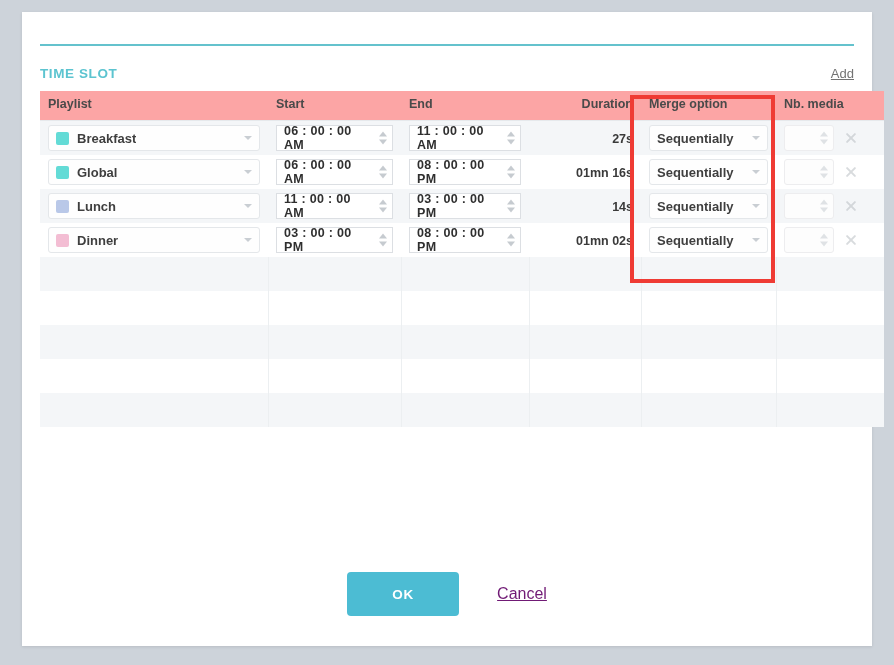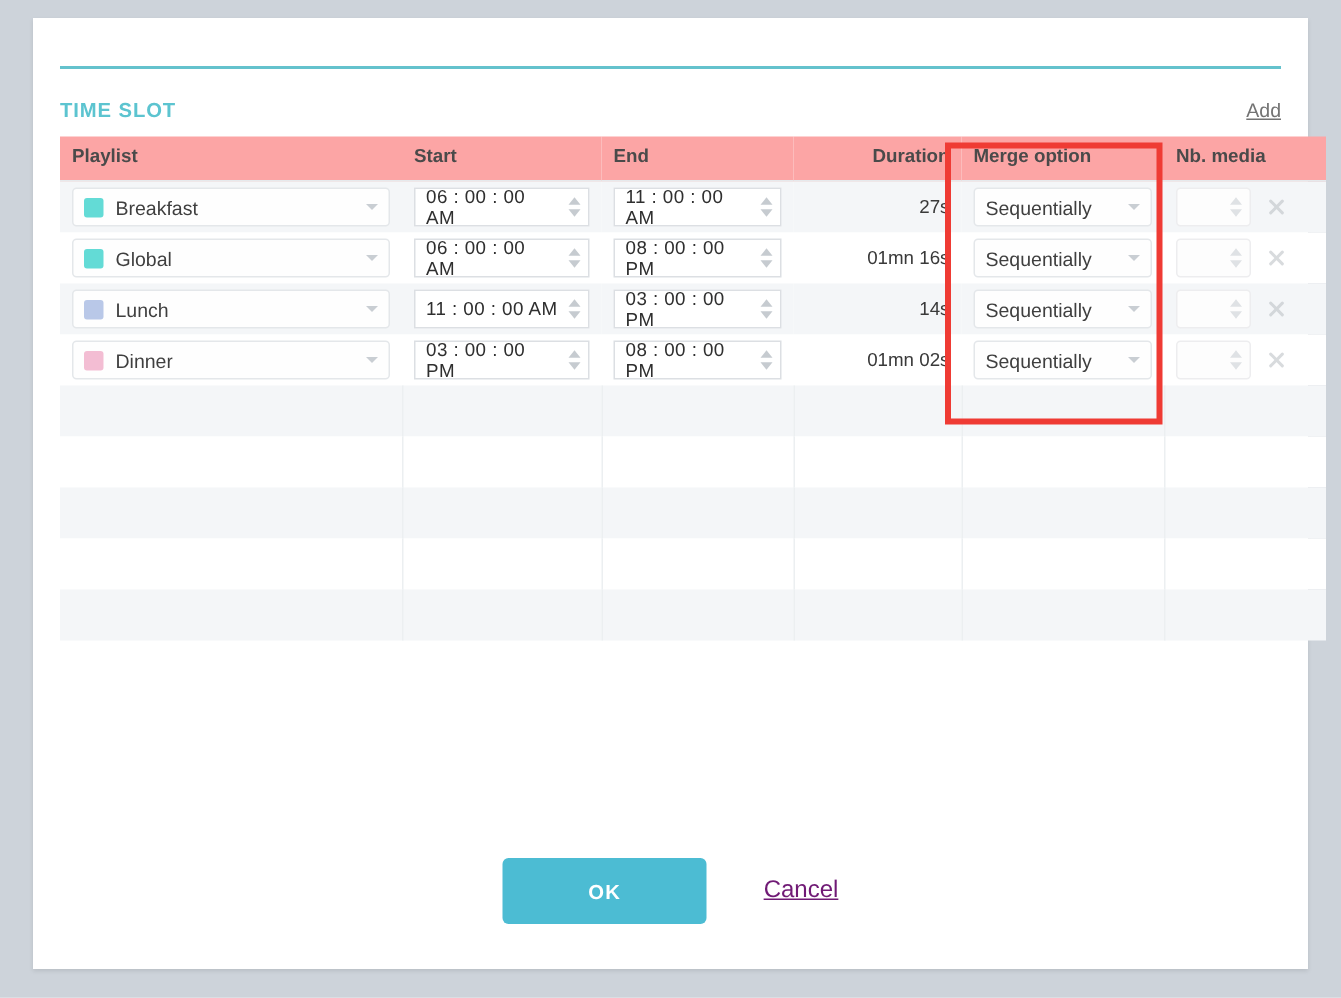--- a/index.html
+++ b/index.html
@@ -75,20 +75,21 @@
     color: #4a4a4a;
     padding: 6px 8px 9px 8px;
     border-bottom: 1px solid #e6e9ec;
     background: #fca5a5;
   }
   table.grid td {
     padding: 4px 8px;
     height: 34px;
     vertical-align: middle;
     border-right: 1px solid #eceff1;
+    font-weight: bold;
   }
   table.grid td:last-child { border-right: none; }
   table.grid th:nth-child(1), table.grid td:nth-child(1) { width: 228px; }
   table.grid th:nth-child(2), table.grid td:nth-child(2) { width: 133px; }
   table.grid th:nth-child(3), table.grid td:nth-child(3) { width: 128px; }
   table.grid th:nth-child(4), table.grid td:nth-child(4) { width: 112px; text-align: right; }
   table.grid th:nth-child(5), table.grid td:nth-child(5) { width: 135px; }
   table.grid th:nth-child(6), table.grid td:nth-child(6) { width: 108px; margin-top: 29px; }
 
   tr.stripe td { background: #f4f6f8; }
@@ -205,21 +206,21 @@
   
   .footer {
     position: absolute;
     left: 0; right: 0; bottom: 30px;
     display: flex;
     align-items: center;
     justify-content: center;
     gap: 38px;
   }
   .btn-ok {
-    width: 136px; height: 44px;
+    width: 112px; height: 44px;
     background: #4cbcd3;
     color: #ffffff;
     border: none;
     border-radius: 4px;
     font-size: 13.5px;
     font-weight: 700;
     letter-spacing: 0.8px;
     cursor: pointer;
     font-family: "Liberation Sans", sans-serif;
   }

